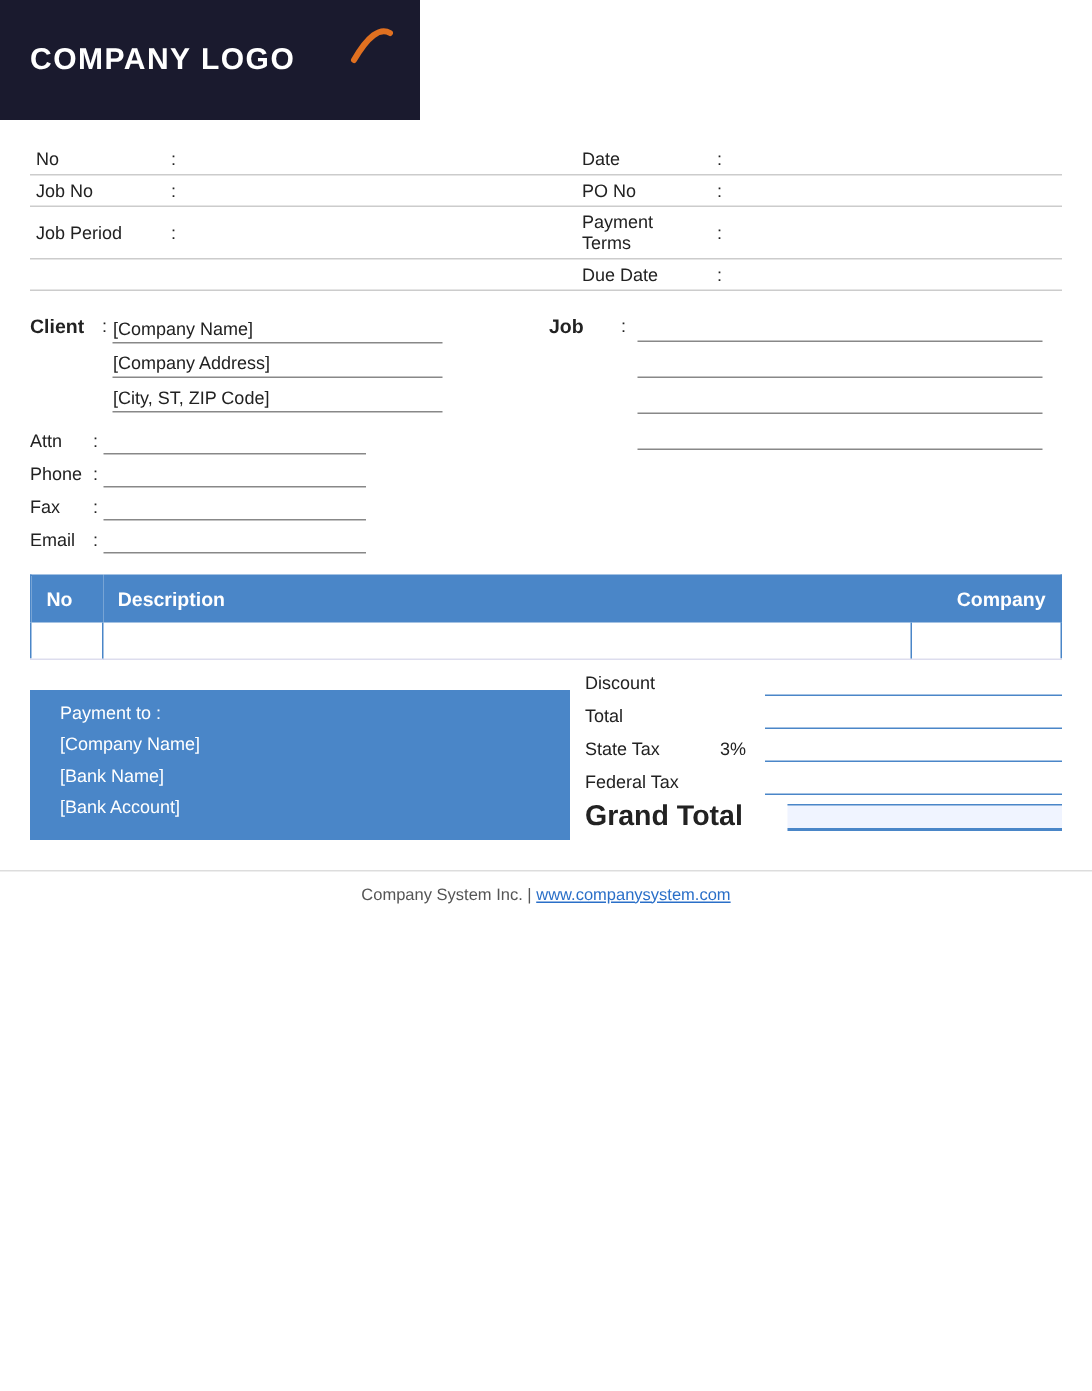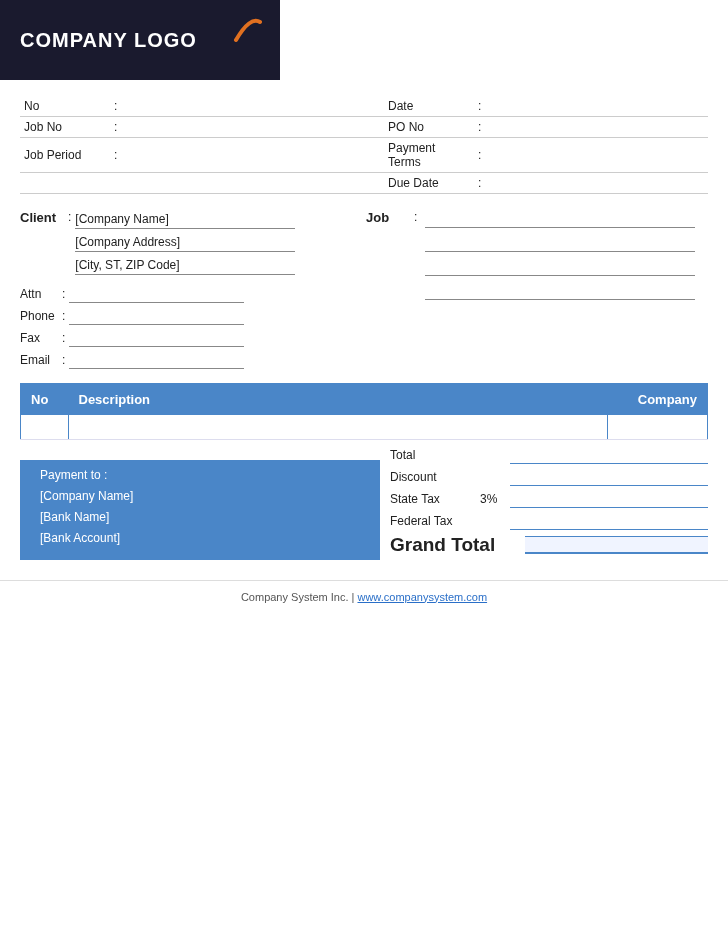--- a/index.html
+++ b/index.html
@@ -375,26 +375,26 @@
 
 <div class="totals-payment-section">
   <div class="payment-box">
     <div class="payment-line">Payment to :</div>
     <div class="payment-line">[Company Name]</div>
     <div class="payment-line">[Bank Name]</div>
     <div class="payment-line">[Bank Account]</div>
   </div>
   <div class="totals-box">
     <div class="totals-row">
-      <span class="totals-label">Total</span>
+      <span class="totals-label">Discount</span>
       <span class="totals-percent"></span>
       <span class="totals-value"></span>
     </div>
     <div class="totals-row">
-      <span class="totals-label">Discount</span>
+      <span class="totals-label">Total</span>
       <span class="totals-percent"></span>
       <span class="totals-value"></span>
     </div>
     <div class="totals-row">
       <span class="totals-label">State Tax</span>
       <span class="totals-percent">3%</span>
       <span class="totals-value"></span>
     </div>
     <div class="totals-row">
       <span class="totals-label">Federal Tax</span>

